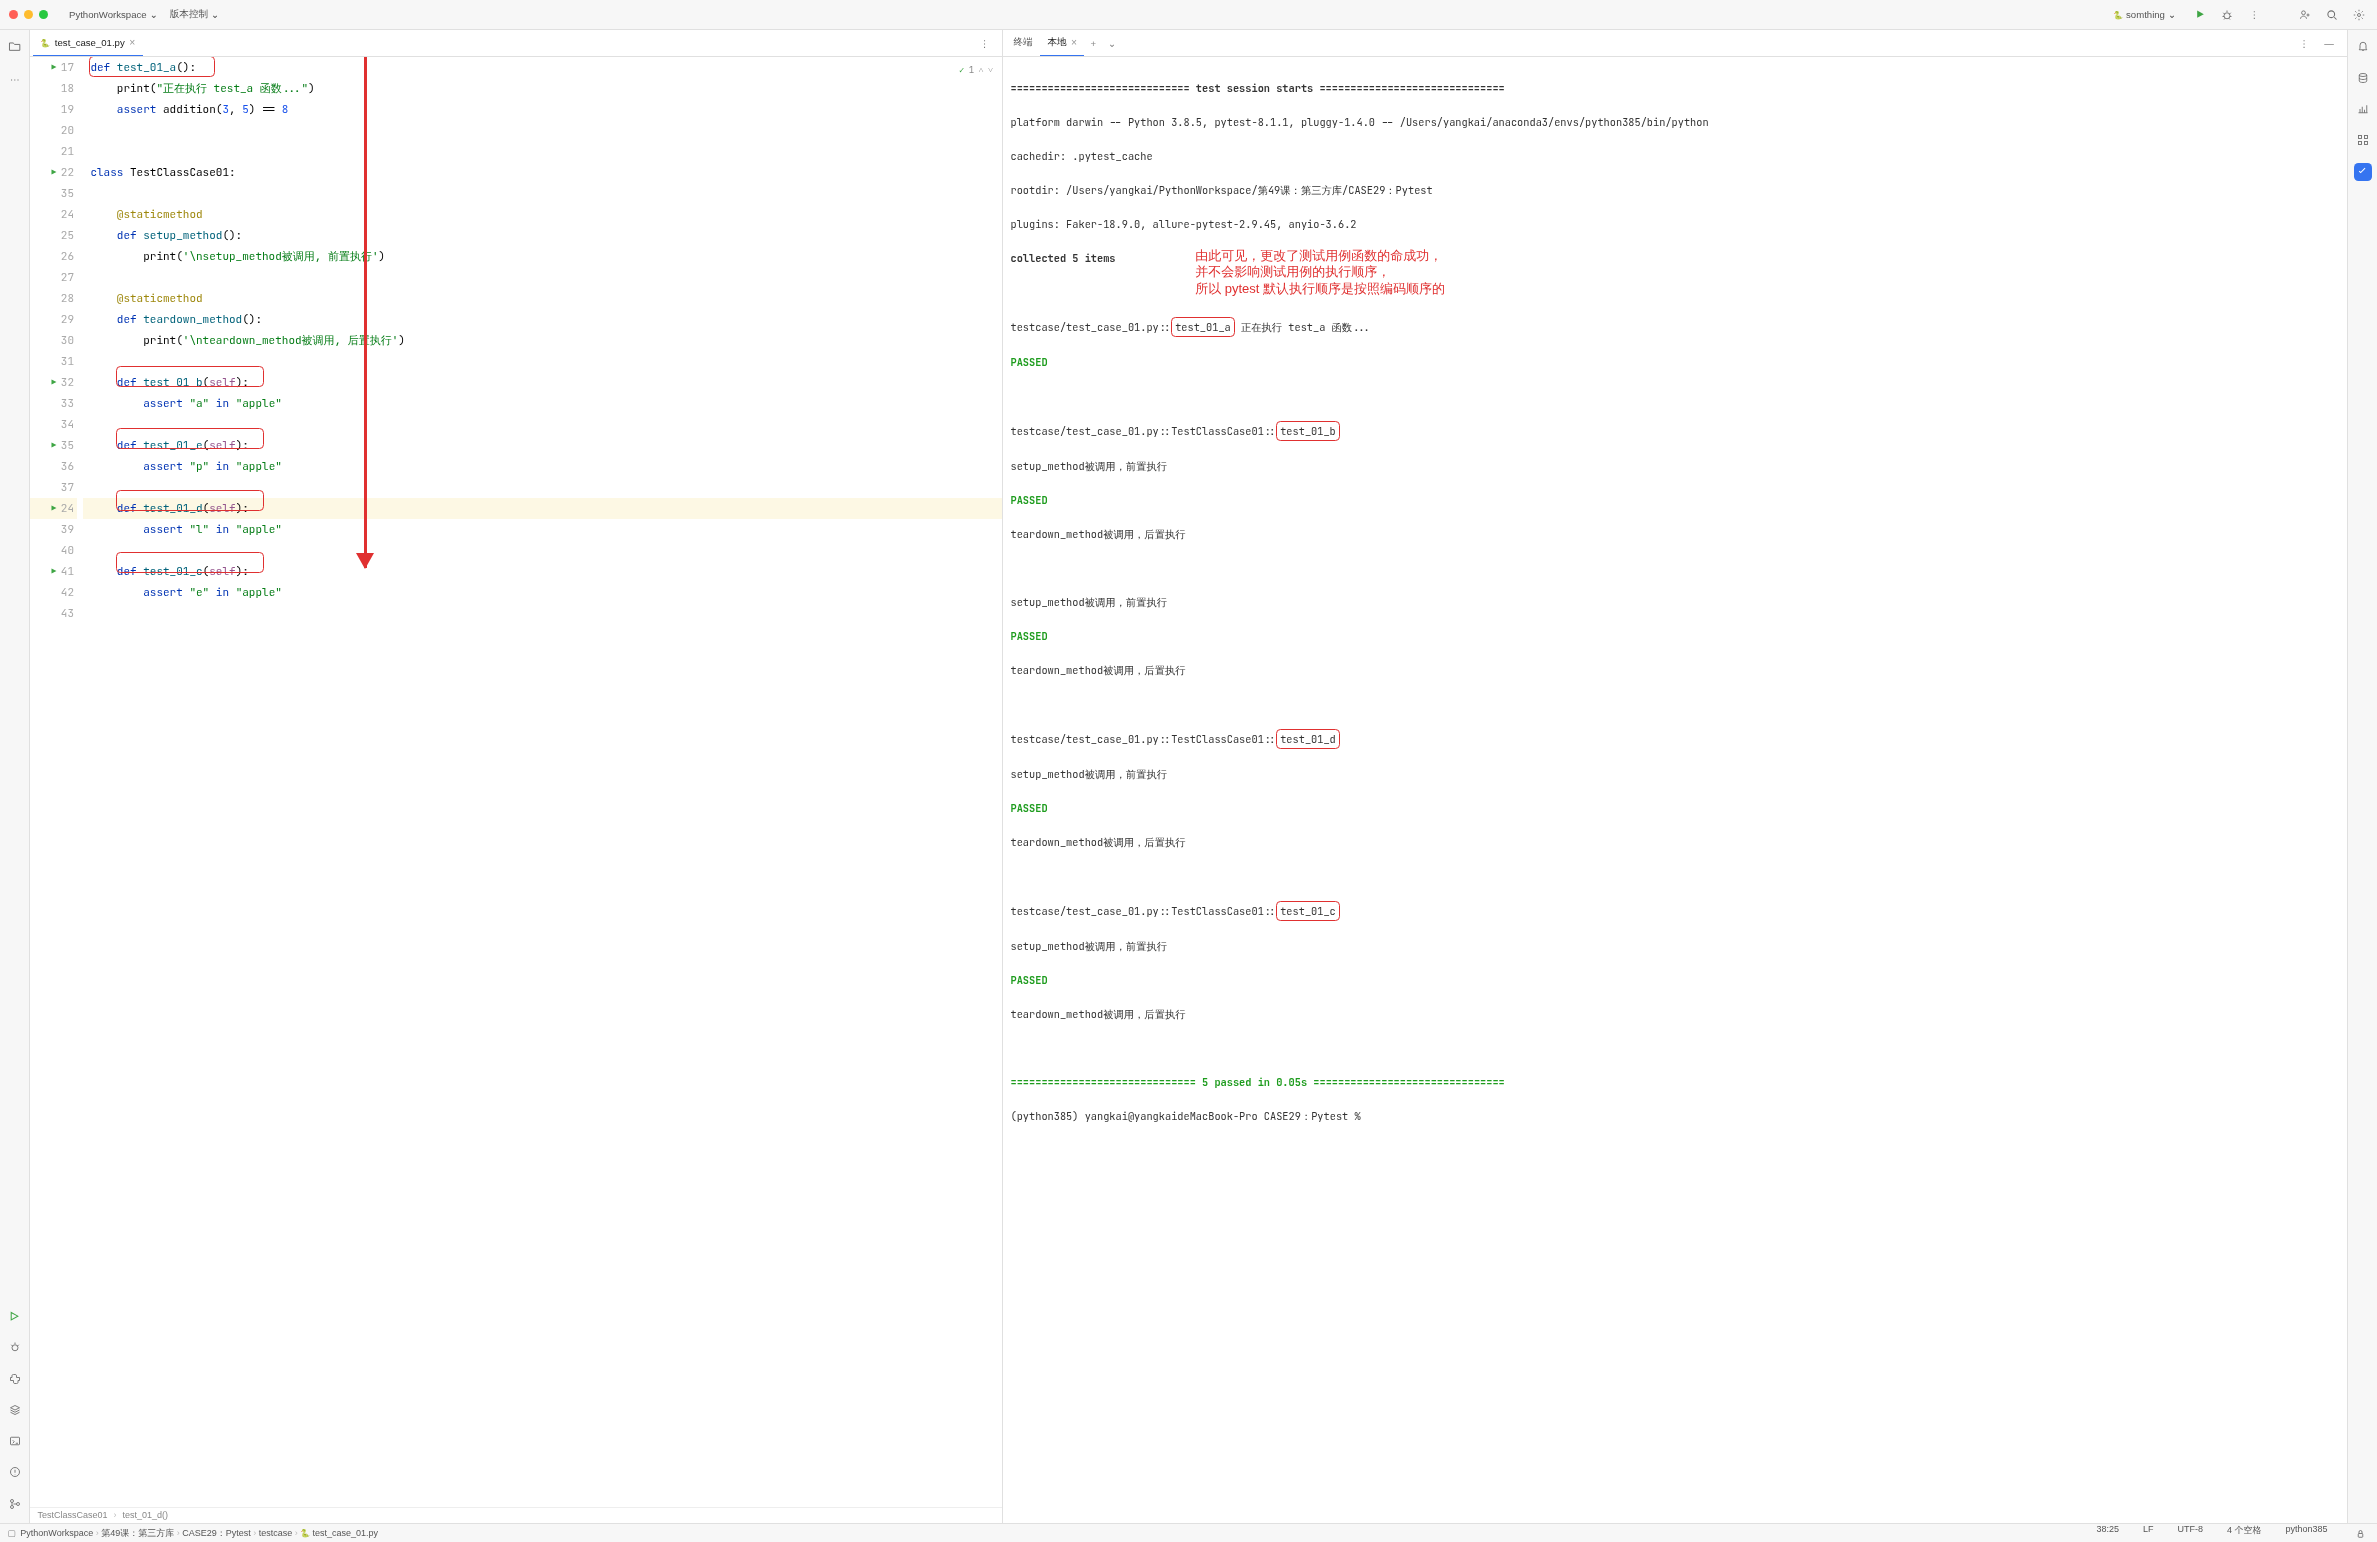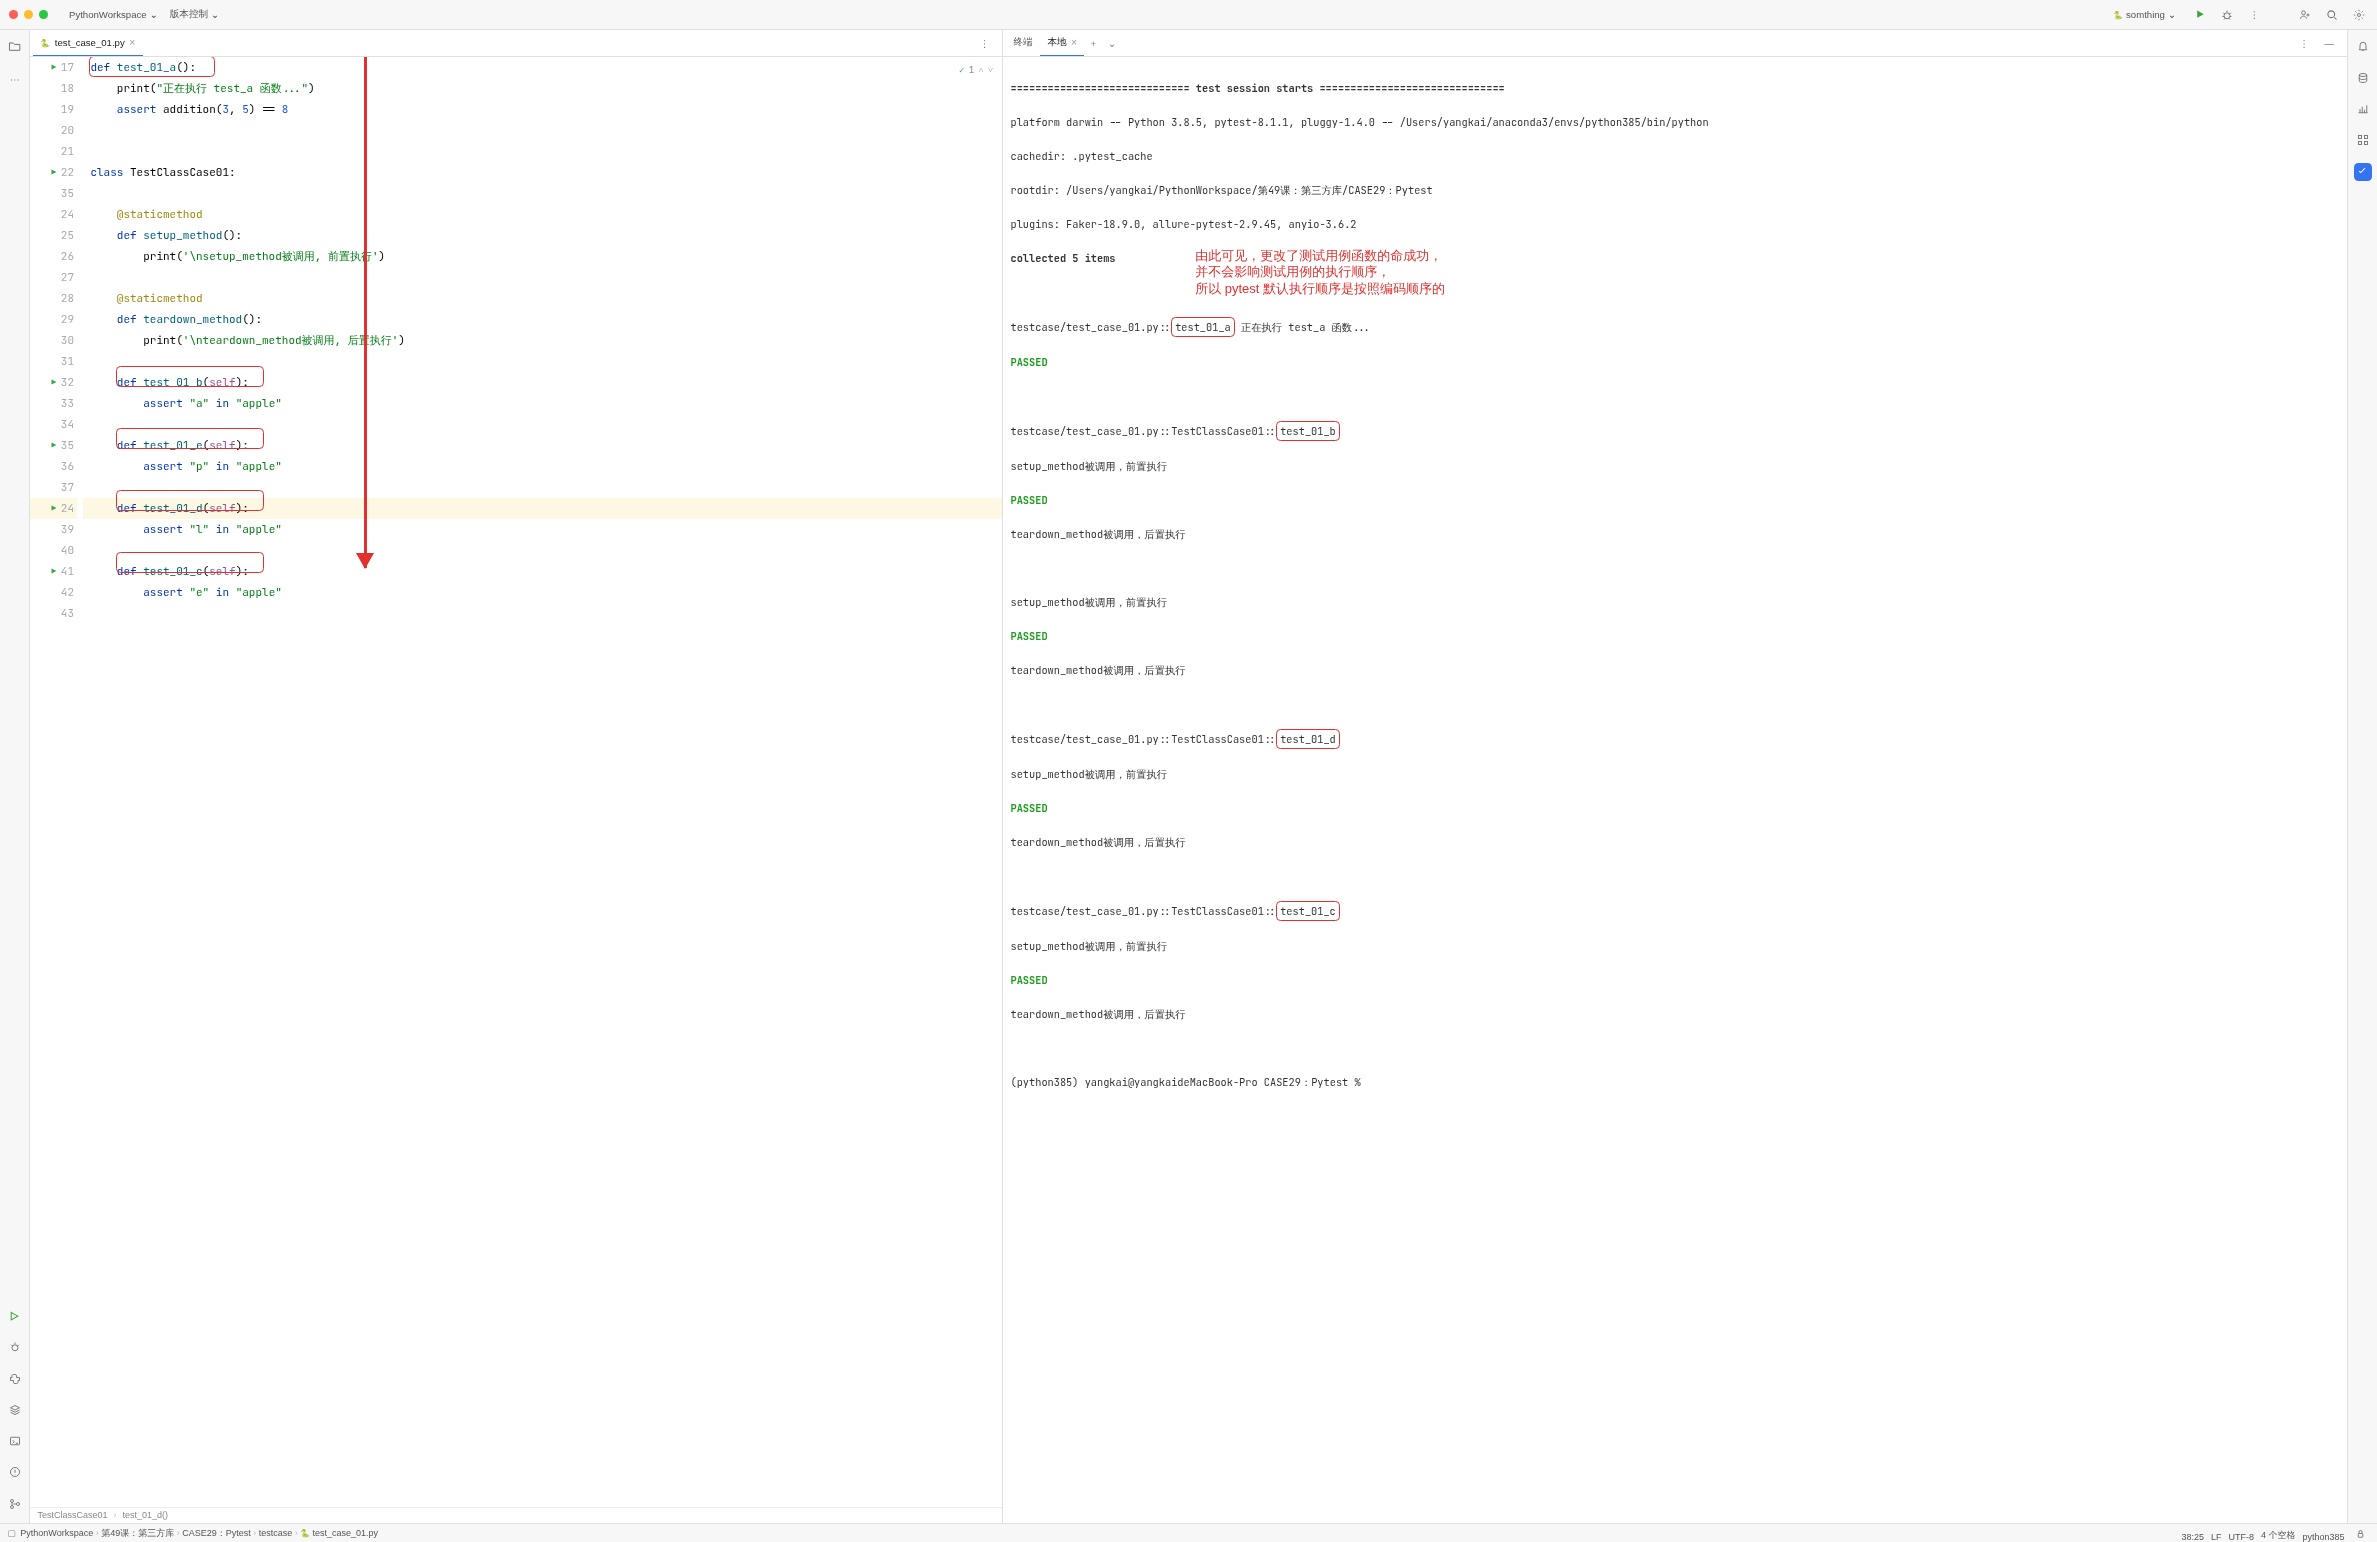--- a/index.html
+++ b/index.html
@@ -70,21 +70,21 @@
     
     .terminal-body { flex: 1; overflow: hidden; padding: 6px 7.4px; font-size: 10.3px; line-height: 18px; position: relative; }
     .term-line { white-space: pre-wrap; color: #333; margin-top: 16px; }
     .term-bold { font-weight: 600; }
     .term-green { color: #1e9c1e; font-weight: 600; }
     .term-box { display: inline-block; border: 1.5px solid #e03030; border-radius: 4.4px; padding: 0 3px; }
     .annotation { position: absolute; color: #e03030; font-size: 13px; line-height: 16.3px; font-family: -apple-system, sans-serif; }
     
     
     .status-bar { height: 19px; display: flex; align-items: center; padding: 0 7.4px; border-top: 0.7px solid #e0e0e0; background: #f7f7f7; font-size: 9px; color: #555; gap: 4.4px; }
-    .status-right { margin-left: auto; display: flex; gap: 7px; align-items: flex-end; }
+    .status-right { margin-left: auto; display: flex; gap: 24px; align-items: flex-start; }
     .crumb-sep { color: #bbb; }
     
     .dots-icon { letter-spacing: -0.7px; }
     svg { display: block; }
   </style>
 </head>
 <body>
 
 <div class="titlebar">
   <div class="traffic-lights">
@@ -393,20 +393,21 @@
           <div class="term-line">testcase/test_case_01.py::TestClassCase01::<span class="term-box">test_01_d</span></div>
           <div class="term-line">setup_method被调用，前置执行</div>
           <div class="term-line"><span class="term-green">PASSED</span></div>
           <div class="term-line">teardown_method被调用，后置执行</div>
           <div class="term-line">&nbsp;</div>
           <div class="term-line">testcase/test_case_01.py::TestClassCase01::<span class="term-box">test_01_c</span></div>
           <div class="term-line">setup_method被调用，前置执行</div>
           <div class="term-line"><span class="term-green">PASSED</span></div>
           <div class="term-line">teardown_method被调用，后置执行</div>
           <div class="term-line">&nbsp;</div>
+          <div class="term-line"><span class="term-green">============================== </span><span class="term-green">5 passed</span><span class="term-green"> in 0.05s</span><span class="term-green"> ===============================</span></div>
           <div class="term-line">(python385) yangkai@yangkaideMacBook-Pro CASE29：Pytest % </div>
         </div>
     </div>
   </div>
 
   <div class="right-sidebar">
     <div class="icon-btn">
       <svg width="12" height="12" viewBox="0 0 16 16" fill="none" stroke="currentColor" stroke-width="1.2">
           <path d="M4 11V7a4 4 0 018 0v4l1 2H3zM7 14h2"></path>
         </svg>

